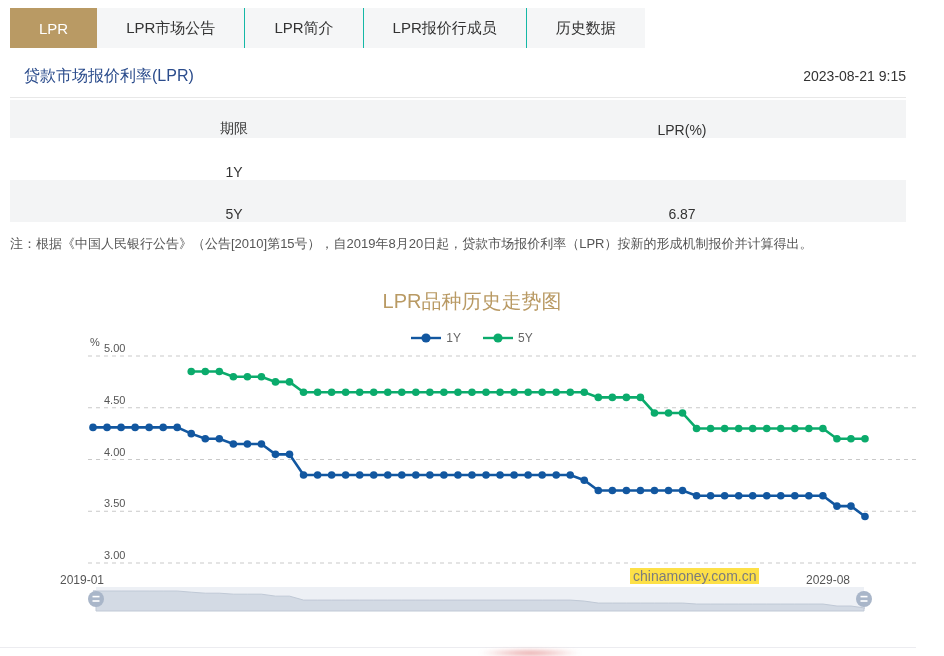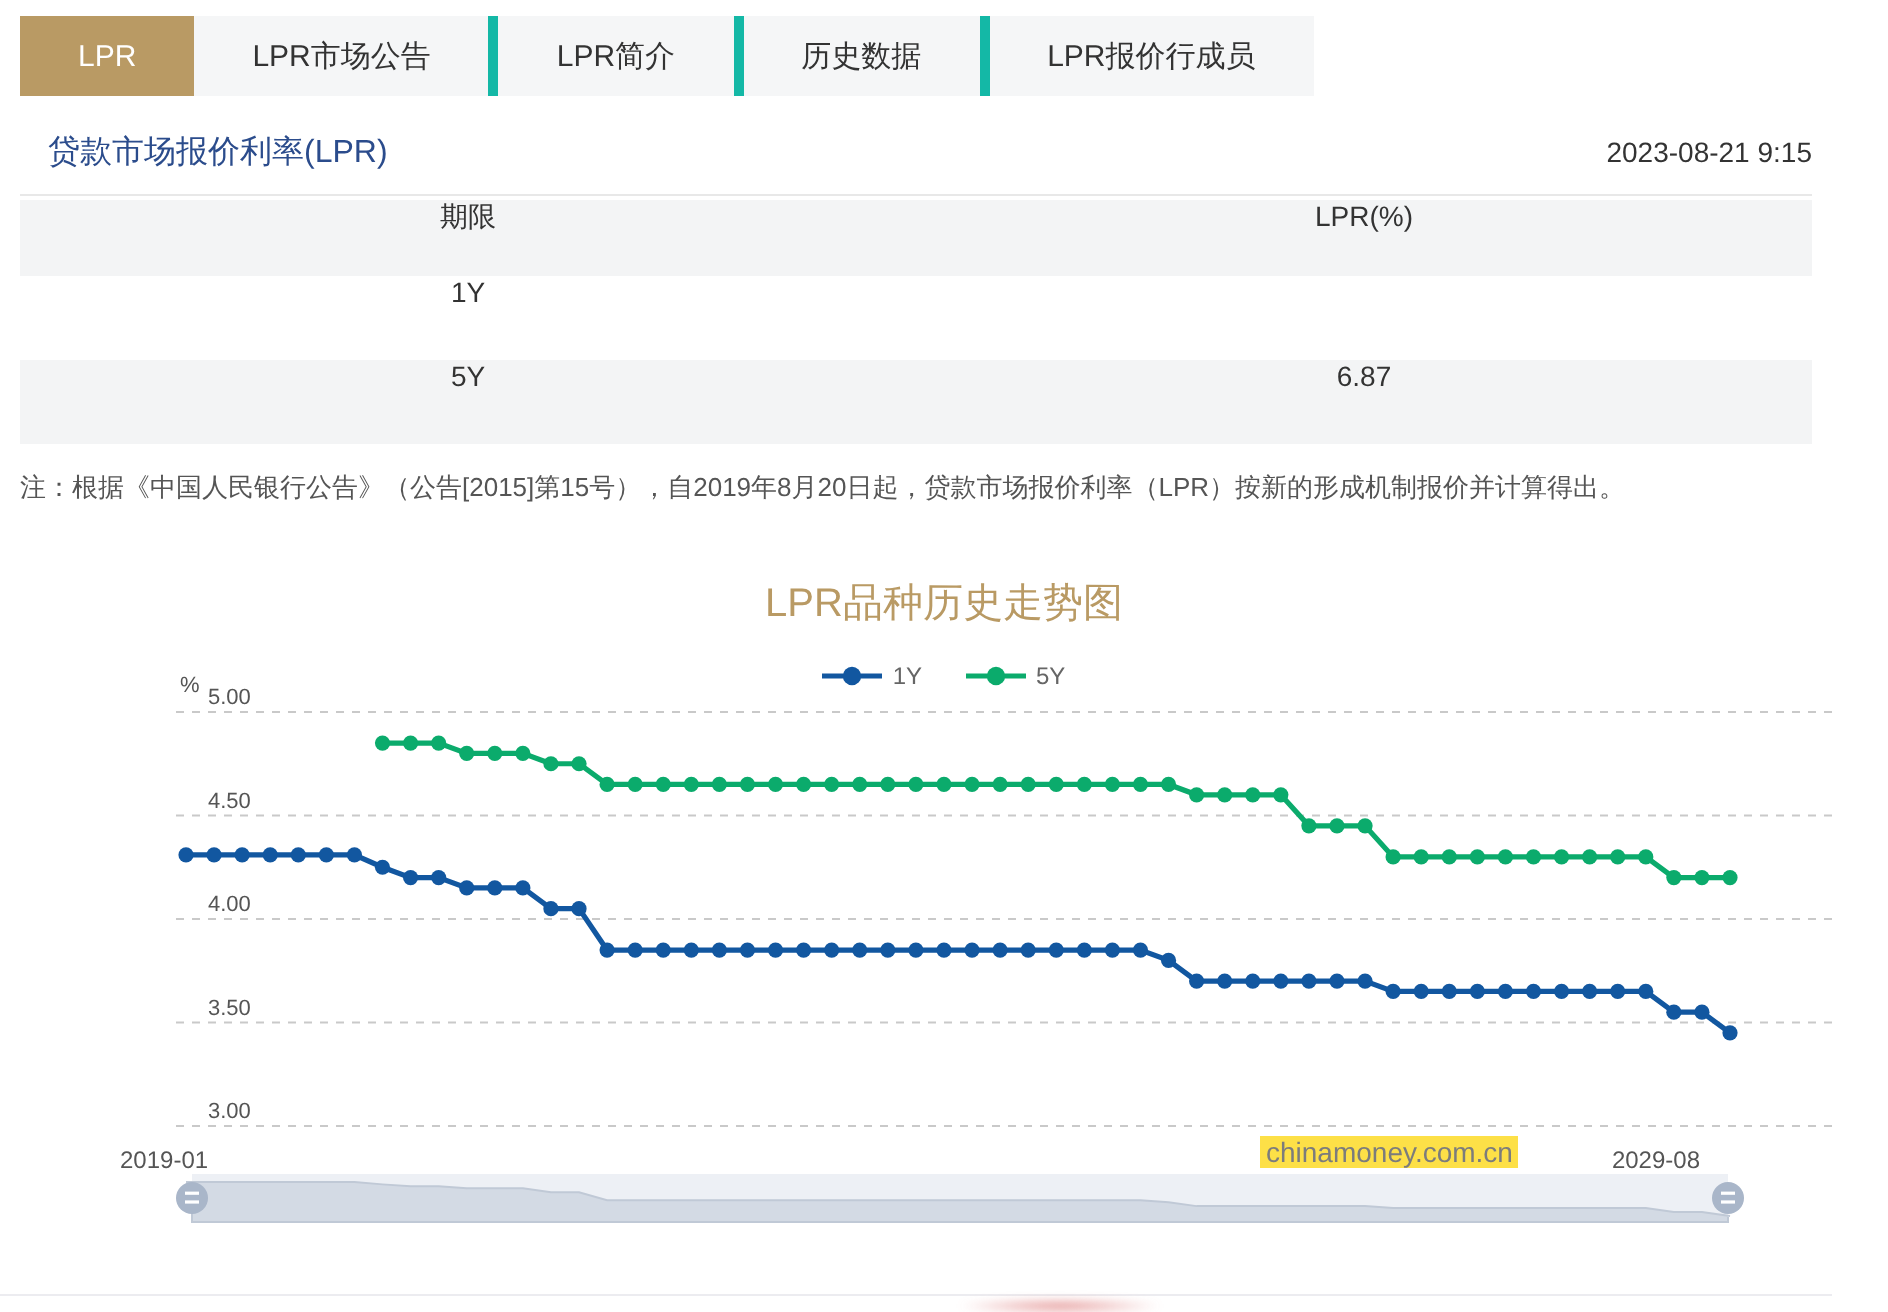--- a/index.html
+++ b/index.html
@@ -1,31 +1,31 @@
 <!DOCTYPE html>
 <html><head>
 <meta charset="utf-8">
 <style>
   html,body{margin:0;padding:0;background:#fff;}
   .page{position:relative;width:916px;height:656px;background:#fff;overflow:hidden;
         font-family:"Liberation Sans","DejaVu Sans",sans-serif;}
   
   .tabbar{position:absolute;left:10px;top:8px;height:40px;display:flex;align-items:stretch;}
   .tab{display:flex;align-items:center;padding:0 29px;font-size:15px;color:#333;
-       background:#f5f6f7;cursor:pointer;border-left:5px solid #14b8a6;white-space:nowrap;}
+       background:#f5f6f7;cursor:pointer;border-left:1px solid #14b8a6;white-space:nowrap;}
   .tab:first-child{border-left:none;}
   .tab.active{background:#b99a64;color:#fff;border-left:none;}
   .tab.active + .tab{border-left:none;}
   
   .page-title{position:absolute;left:24px;top:66px;font-size:16px;color:#2b4c8c;}
   .timestamp{position:absolute;right:10px;top:68px;font-size:14px;color:#333;}
   .title-divider{position:absolute;left:10px;right:10px;top:97px;height:1px;background:#e8e8e8;}
   
   .lpr-table{position:absolute;left:10px;right:10px;top:100px;font-size:14px;color:#333;}
-  .trow{display:flex;align-items:flex-start;}
+  .trow{display:flex;align-items:flex-end;}
   .trow.head{height:38px;background:#f3f4f5;}
   .trow.r0{height:42px;background:#fff;}
   .trow.r1{height:42px;background:#f3f4f5;}
   .tcell{width:50%;text-align:center;}
   
   .note{position:absolute;left:10px;top:234px;font-size:13px;color:#555;line-height:20px;}
   
   .chart-title{position:absolute;left:0;width:944px;top:288px;text-align:center;
                font-size:20px;color:#b99a64;}
   .legend{position:absolute;left:0;width:944px;top:331px;display:flex;justify-content:center;gap:22px;}
@@ -48,43 +48,43 @@
 </style>
 </head>
 <body>
 
 <div class="page">
 
   <div class="tabbar" id="tabbar">
       <div class="tab active">LPR</div>
       <div class="tab">LPR市场公告</div>
       <div class="tab">LPR简介</div>
+      <div class="tab">LPR报价行成员</div>
       <div class="tab">历史数据</div>
-      <div class="tab">LPR报价行成员</div>
     </div>
 
   <div class="page-title">贷款市场报价利率(LPR)</div>
   <div class="timestamp">2023-08-21 9:15</div>
   <div class="title-divider"></div>
 
   <div class="lpr-table" id="lpr-table">
       <div class="trow head">
         <div class="tcell">期限</div>
         <div class="tcell">LPR(%)</div>
       </div>
       <div class="trow r0">
         <div class="tcell">1Y</div>
       </div>
       <div class="trow r1">
         <div class="tcell">5Y</div>
         <div class="tcell">6.87</div>
       </div>
     </div>
 
-  <div class="note">注：根据《中国人民银行公告》（公告[2015]第15号），自2019年8月20日起，贷款市场报价利率（LPR）按新的形成机制报价并计算得出。</div>
+  <div class="note">注：根据《中国人民银行公告》（公告[2010]第15号），自2019年8月20日起，贷款市场报价利率（LPR）按新的形成机制报价并计算得出。</div>
 
   <div class="chart-title">LPR品种历史走势图</div>
   <div class="legend" id="legend">
       <div class="legend-item">
         <svg width="30" height="10">
           <line x1="0" y1="5" x2="30" y2="5" stroke="#1257a0" stroke-width="2.4"></line>
           <circle cx="15" cy="5" r="4.6" fill="#1257a0"></circle>
         </svg>
         <span>1Y</span>
       </div>

